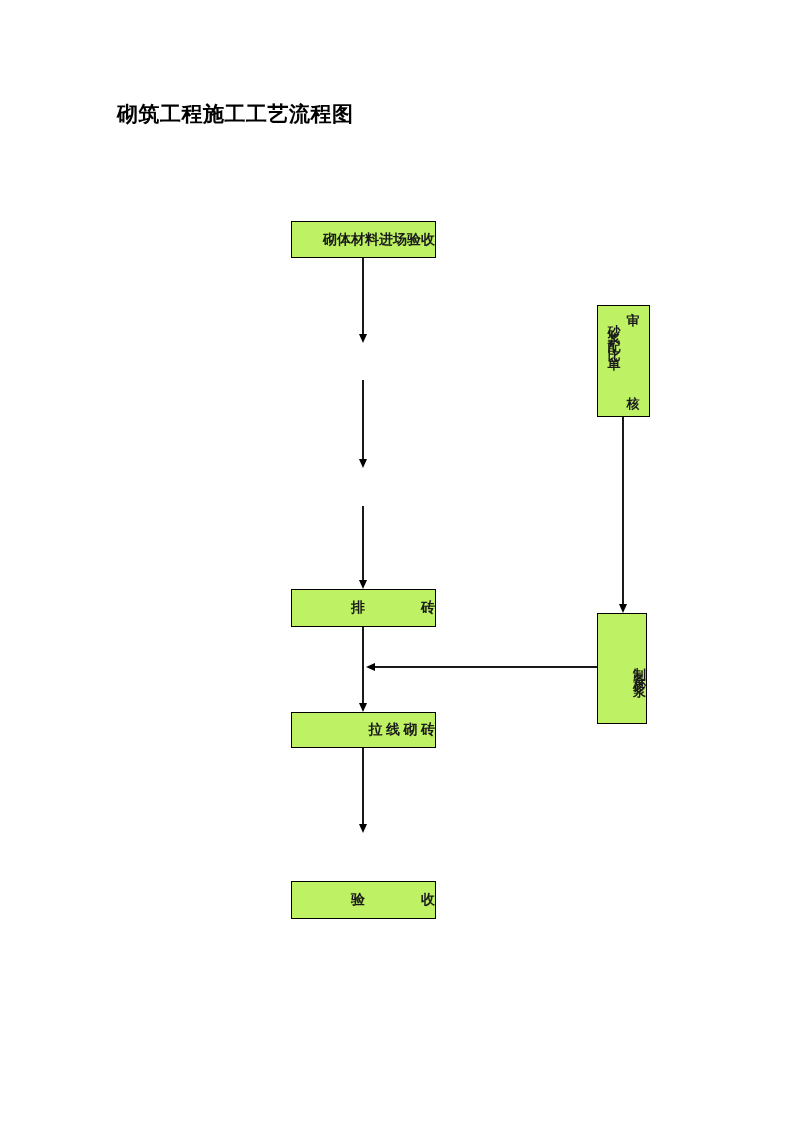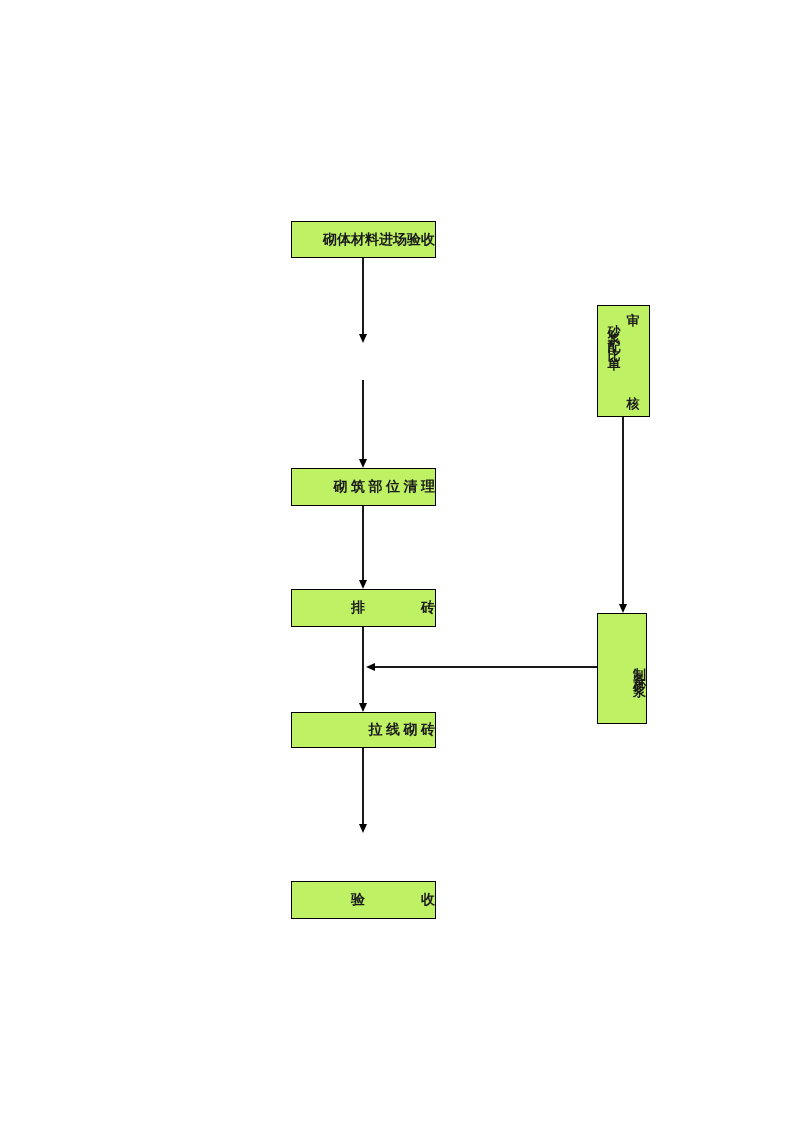--- a/index.html
+++ b/index.html
@@ -92,26 +92,24 @@
     border-top: 4px solid transparent;
     border-bottom: 4px solid transparent;
     border-right: 9px solid #000000;
   }
 </style>
 </head>
 <body>
 
 <div class="page">
 
+  <div class="doc-title">砌筑工程施工工艺流程图</div>
 
   <div class="fbox b1">
     <span>砌体材料进场验收</span>
-  </div>
-  <div class="fbox b3">
-    <span>砌 筑 部 位 清 理</span>
   </div>
   <div class="fbox b4">
     <span>排　　　　砖</span>
   </div>
   <div class="fbox b5">
     <span>拉 线 砌 砖</span>
   </div>
   <div class="fbox b6">
     <span>验　　　　收</span>
   </div>

